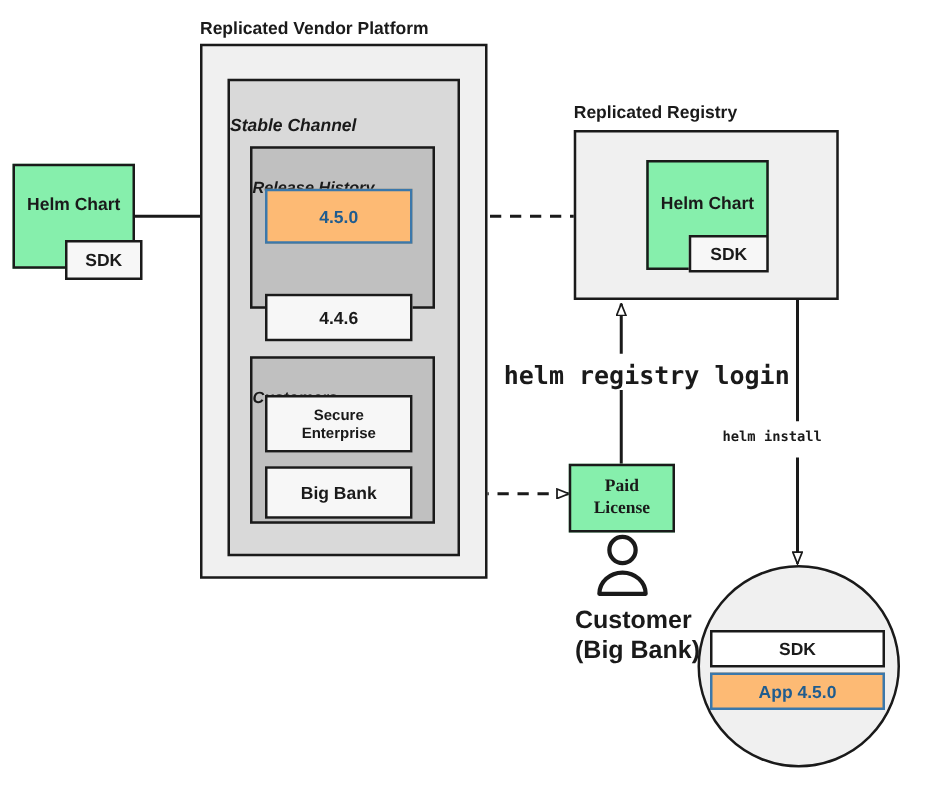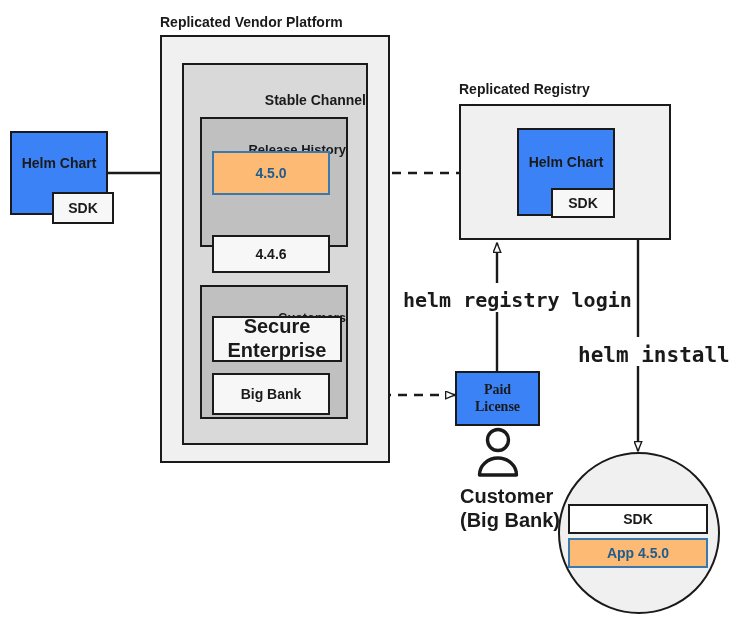--- a/index.html
+++ b/index.html
@@ -37,29 +37,30 @@
     color: #1a1a1a;
     line-height: 1.18;
     white-space: pre-line;
   }
   .box.titled {
     display: block;
   }
   .box.titled > .box-title {
     display: block;
     width: 100%;
-    text-align: right;
+    text-align: left;
     font-weight: bold;
     color: #1a1a1a;
+    font-style: italic;
   }
   .fill-outer   { background: #f0f0f0; }
   .fill-channel { background: #d9d9d9; }
   .fill-group   { background: #c0c0c0; }
   .fill-white   { background: #f7f7f7; }
-  .fill-gray    { background: #3b82f6; }
+  .fill-gray    { background: #86efac; }
   .fill-blue    { background: #fdba74; border-color: #3b78ab; color: #1f5c8f; }
 
   svg.overlay {
     position: absolute;
     left: 0;
     top: 0;
     width: 747px;
     height: 634px;
     pointer-events: none;
   }
@@ -140,41 +141,41 @@
   <div class="box fill-blue" style="left:212px; top:151px; width:118px; height:44px; font-size:14px;">
     <span>4.5.0</span>
   </div>
   <div class="box fill-white" style="left:212px; top:202px; width:118px; height:38px; font-size:14px;margin-top:33px;">
     <span>4.4.6</span>
   </div>
 
   <div class="box titled fill-group" style="left:200px; top:285px; width:148px; height:134px; font-size:13px; padding-top:8px;">
     <span class="box-title" style="font-size:13px;">Customers</span>
   </div>
-  <div class="box fill-white" style="left:212px; top:316px; width:130px; height:46px; font-size:20px;">
+  <div class="box fill-white" style="left:212px; top:316px; width:118px; height:46px; font-size:12px;">
     <span>Secure
 Enterprise</span>
   </div>
   <div class="box fill-white" style="left:212px; top:373px; width:118px; height:42px; font-size:14px;">
     <span>Big Bank</span>
   </div>
 
   <div class="lbl" style="left:459px; top:81px; width:212px; font-size:14px;">Replicated Registry</div>
 
   <div class="box titled fill-outer" style="left:459px; top:104px; width:212px; height:136px;"></div>
 
   <div class="box fill-gray" style="left:517px; top:128px; width:98px; height:88px; font-size:14px;">
     <span style="position:relative; top:-10px;">Helm Chart</span>
   </div>
   <div class="box fill-white" style="left:551px; top:188px; width:64px; height:30px; font-size:14px;">
     <span>SDK</span>
   </div>
 
   <div class="mono" style="left:403px; top:288px; font-size:20px;">helm registry login</div>
-  <div class="mono" style="left:578px; top:343px; font-size:21px;">helm install</div>
+  <div class="mono" style="left:578px; top:343px; font-size:11px;">helm install</div>
 
   <div class="box fill-gray" style="left:455px; top:371px; width:85px; height:55px; font-size:14px;font-family:Liberation Serif, serif;">
     <span>Paid
 License</span>
   </div>
 
   <svg class="person" style="left:473px; top:427px;" width="50" height="52" viewBox="0 0 50 52">
     <circle cx="25" cy="13" r="10.5" fill="none" stroke="#1a1a1a" stroke-width="3.4"></circle>
     <path d="M6.5,48 A18.5,17 0 0 1 43.5,48 Z" fill="none" stroke="#1a1a1a" stroke-width="3.4" stroke-linejoin="round"></path>
   </svg>

